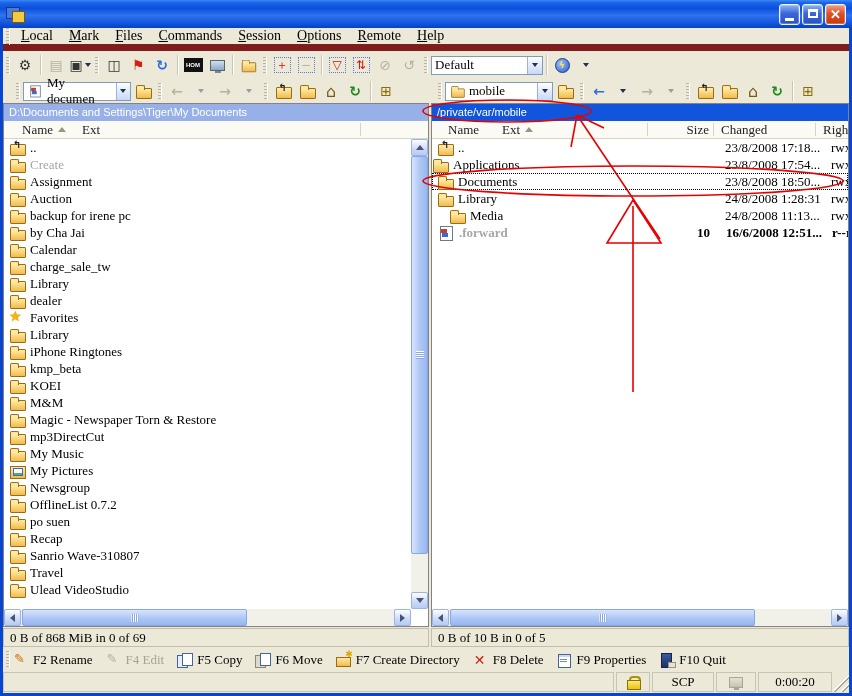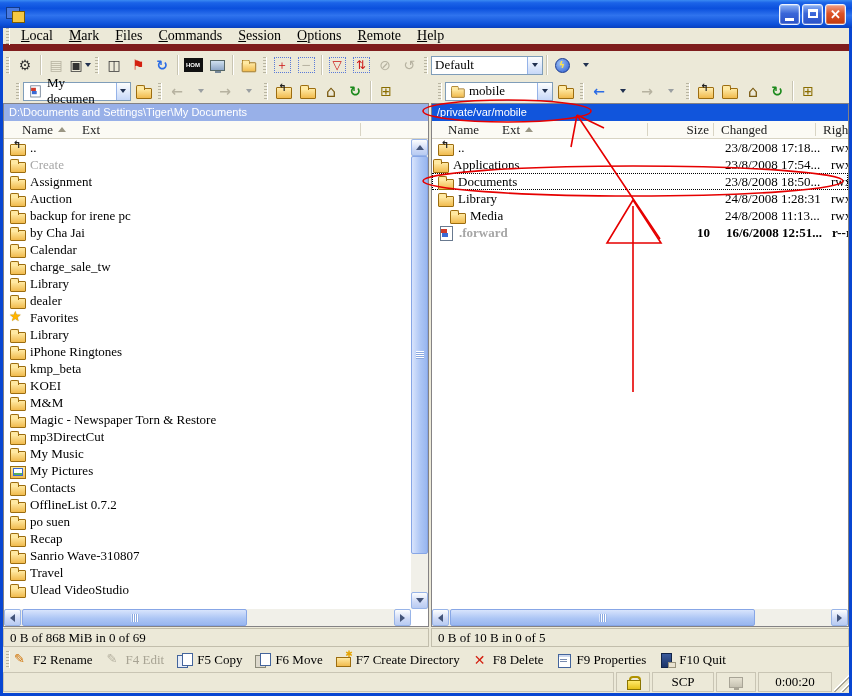--- a/index.html
+++ b/index.html
@@ -412,21 +412,21 @@
           <div class="row">
             <span class="fi fi-folder"></span>
             <span class="lbl">My Music</span>
           </div>
           <div class="row">
             <span class="fi fi-folder-pictures"></span>
             <span class="lbl">My Pictures</span>
           </div>
           <div class="row">
             <span class="fi fi-folder"></span>
-            <span class="lbl">Contacts</span>
+            <span class="lbl">Newsgroup</span>
           </div>
           <div class="row">
             <span class="fi fi-folder"></span>
             <span class="lbl">OfflineList 0.7.2</span>
           </div>
           <div class="row">
             <span class="fi fi-folder"></span>
             <span class="lbl">po suen</span>
           </div>
           <div class="row">

